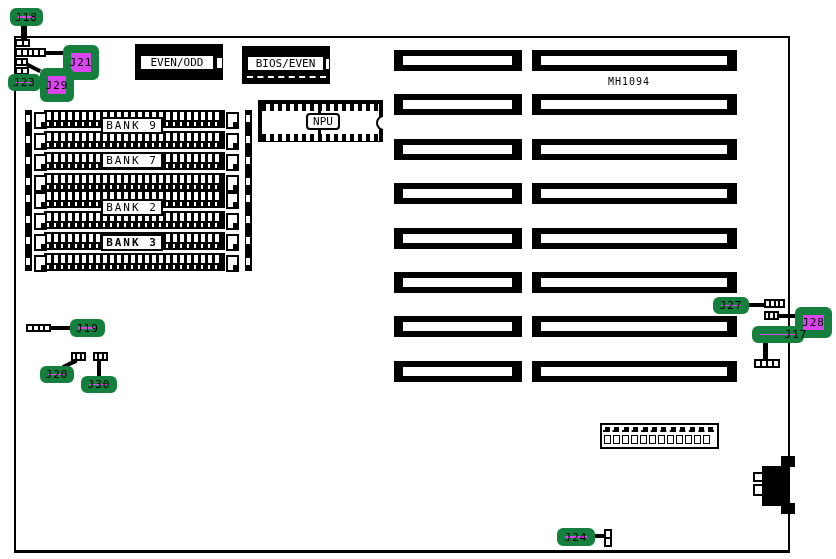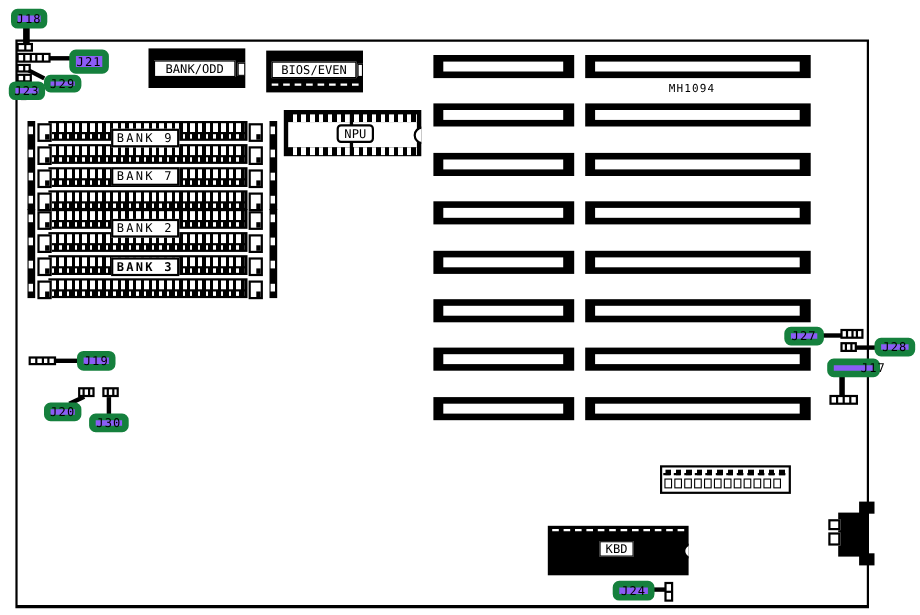--- a/index.html
+++ b/index.html
@@ -1,21 +1,21 @@
 <!DOCTYPE html>
 <html><head>
 <meta charset="utf-8">
 <style>
   html,body{margin:0;padding:0;background:#fff;}
   #stage{position:relative;width:836px;height:559px;background:#fff;overflow:hidden;
          font-family:"DejaVu Sans Mono",monospace;color:#000;}
   .abs{position:absolute;}
   #board-outline{position:absolute;left:14px;top:36px;width:772px;height:512px;
     border:2px solid #000;border-bottom-width:3px;background:transparent;}
-  .callout{position:absolute;background:#8b5cf6;border:6px solid #15803d;border-radius:6px;
+  .callout{position:absolute;background:#d946ef;border:8px solid #15803d;border-radius:6px;
     font-size:11px;letter-spacing:1px;display:flex;align-items:center;justify-content:center;
     z-index:6;box-sizing:border-box;}
   .pointer{position:absolute;background:#000;z-index:5;transform-origin:left center;}
   .jumper{position:absolute;background:#000;display:flex;gap:2px;padding:2px;box-sizing:border-box;z-index:4;}
   .jumper span{flex:1;background:#fff;}
   .chip{position:absolute;background:#000;overflow:hidden;}
   .chiplabel{position:absolute;background:#fff;border:1px solid #000;font-size:11px;
     display:flex;align-items:center;justify-content:center;box-sizing:border-box;white-space:nowrap;}
   .dashw{position:absolute;border-top:2px dashed #fff;}
   .film{position:absolute;background:repeating-linear-gradient(90deg,#000 0 4px,#fff 4px 8px);}
@@ -46,21 +46,21 @@
 </style>
 </head>
 <body>
 
 <div id="stage">
 
   <div id="board-outline"></div>
 
   <div class="chip" style="left:135px;top:44px;width:88px;height:36px;">
     <div class="chiplabel" style="left:5px;top:11px;width:74px;height:15px;">
-      <span>BANK/ODD</span>
+      <span>EVEN/ODD</span>
     </div>
     <div class="chiplabel" style="left:81px;top:13px;width:7px;height:12px;"></div>
   </div>
 
   <div class="chip" style="left:242px;top:46px;width:88px;height:38px;">
     <div class="chiplabel" style="left:5px;top:10px;width:77px;height:15px;">
       <span>BIOS/EVEN</span>
     </div>
     <div class="chiplabel" style="left:83px;top:12px;width:5px;height:12px;"></div>
     <div class="dashw" style="left:5px;top:30px;width:79px;"></div>
@@ -71,27 +71,20 @@
     <div class="abs" style="left:4px;top:11px;width:117px;height:23px;background:#fff;"></div>
     <div class="film" style="left:4px;top:34px;width:117px;height:7px;"></div>
     <div class="abs" style="left:60px;top:4px;width:3px;height:37px;background:#000;"></div>
     <div class="chiplabel" style="left:48px;top:13px;width:34px;height:17px;border:2px solid #000;border-radius:4px;">
       <span>NPU</span>
     </div>
     <div class="abs" style="left:118px;top:15px;width:12px;height:12px;background:#fff;border:2px solid #000;border-radius:50%;"></div>
   </div>
 
 
-  <div class="chip" style="left:498px;top:478px;width:128px;height:45px;">
-    <div class="dashw" style="left:4px;top:3px;width:120px;"></div>
-    <div class="chiplabel" style="left:47px;top:14px;width:31px;height:14px;">
-      <span>KBD</span>
-    </div>
-    <div class="abs" style="left:123px;top:16px;width:10px;height:10px;background:#fff;border:2px solid #000;border-radius:50%;"></div>
-  </div>
 
   <div id="part-number">MH1094</div>
 
   <div id="power-conn">
     <div id="power-pins"></div>
     <div id="power-dash"></div>
     <div id="power-row">
         <span></span>
         <span></span>
         <span></span>
@@ -107,28 +100,28 @@
       </div>
   </div>
 
   <div class="din" style="left:762px;top:466px;width:28px;height:40px;"></div>
   <div class="din" style="left:781px;top:456px;width:14px;height:11px;"></div>
   <div class="din" style="left:781px;top:503px;width:14px;height:11px;"></div>
   <div class="dinpin" style="left:753px;top:472px;width:11px;height:10px;"></div>
   <div class="dinpin" style="left:753px;top:484px;width:11px;height:12px;"></div>
 
 <div class="callout" style="left: 10px; top: 8px; width: 33px; height: 18px;">J18</div>
-    <div class="callout" style="left: 63px; top: 45px; width: 36px; height: 22px;">J21</div>
-    <div class="callout" style="left: 40px; top: 68px; width: 34px; height: 16px;">J29</div>
+    <div class="callout" style="left: 63px; top: 45px; width: 36px; height: 35px;">J21</div>
+    <div class="callout" style="left: 40px; top: 68px; width: 34px; height: 34px;">J29</div>
     <div class="callout" style="left: 8px; top: 74px; width: 33px; height: 17px;">J23</div>
     <div class="callout" style="left: 70px; top: 319px; width: 35px; height: 18px;">J19</div>
     <div class="callout" style="left: 40px; top: 366px; width: 34px; height: 17px;">J20</div>
     <div class="callout" style="left: 81px; top: 376px; width: 36px; height: 17px;">J30</div>
     <div class="callout" style="left: 713px; top: 297px; width: 36px; height: 17px;">J27</div>
-    <div class="callout" style="left: 795px; top: 307px; width: 37px; height: 17px;">J28</div>
+    <div class="callout" style="left: 795px; top: 307px; width: 37px; height: 31px;">J28</div>
     <div class="callout" style="left: 752px; top: 326px; width: 32px; height: 17px; padding-left: 36px;">J17</div>
     <div class="callout" style="left: 557px; top: 528px; width: 38px; height: 18px;">J24</div>
     <div class="pointer" style="left: 21px; top: 24px; width: 6px; height: 16px;"></div>
     <div class="pointer" style="left: 45px; top: 51px; width: 19px; height: 4px;"></div>
     <div class="pointer" style="left: 26px; top: 62px; width: 16px; height: 4px; transform: rotate(27deg);"></div>
     <div class="pointer" style="left: 19px; top: 75px; width: 5px; height: 16px;"></div>
     <div class="pointer" style="left: 49px; top: 326px; width: 22px; height: 4px;"></div>
     <div class="pointer" style="left: 63px; top: 365px; width: 15px; height: 4px; transform: rotate(-25deg);"></div>
     <div class="pointer" style="left: 97px; top: 361px; width: 4px; height: 16px;"></div>
     <div class="pointer" style="left: 747px; top: 303px; width: 18px; height: 4px;"></div>

